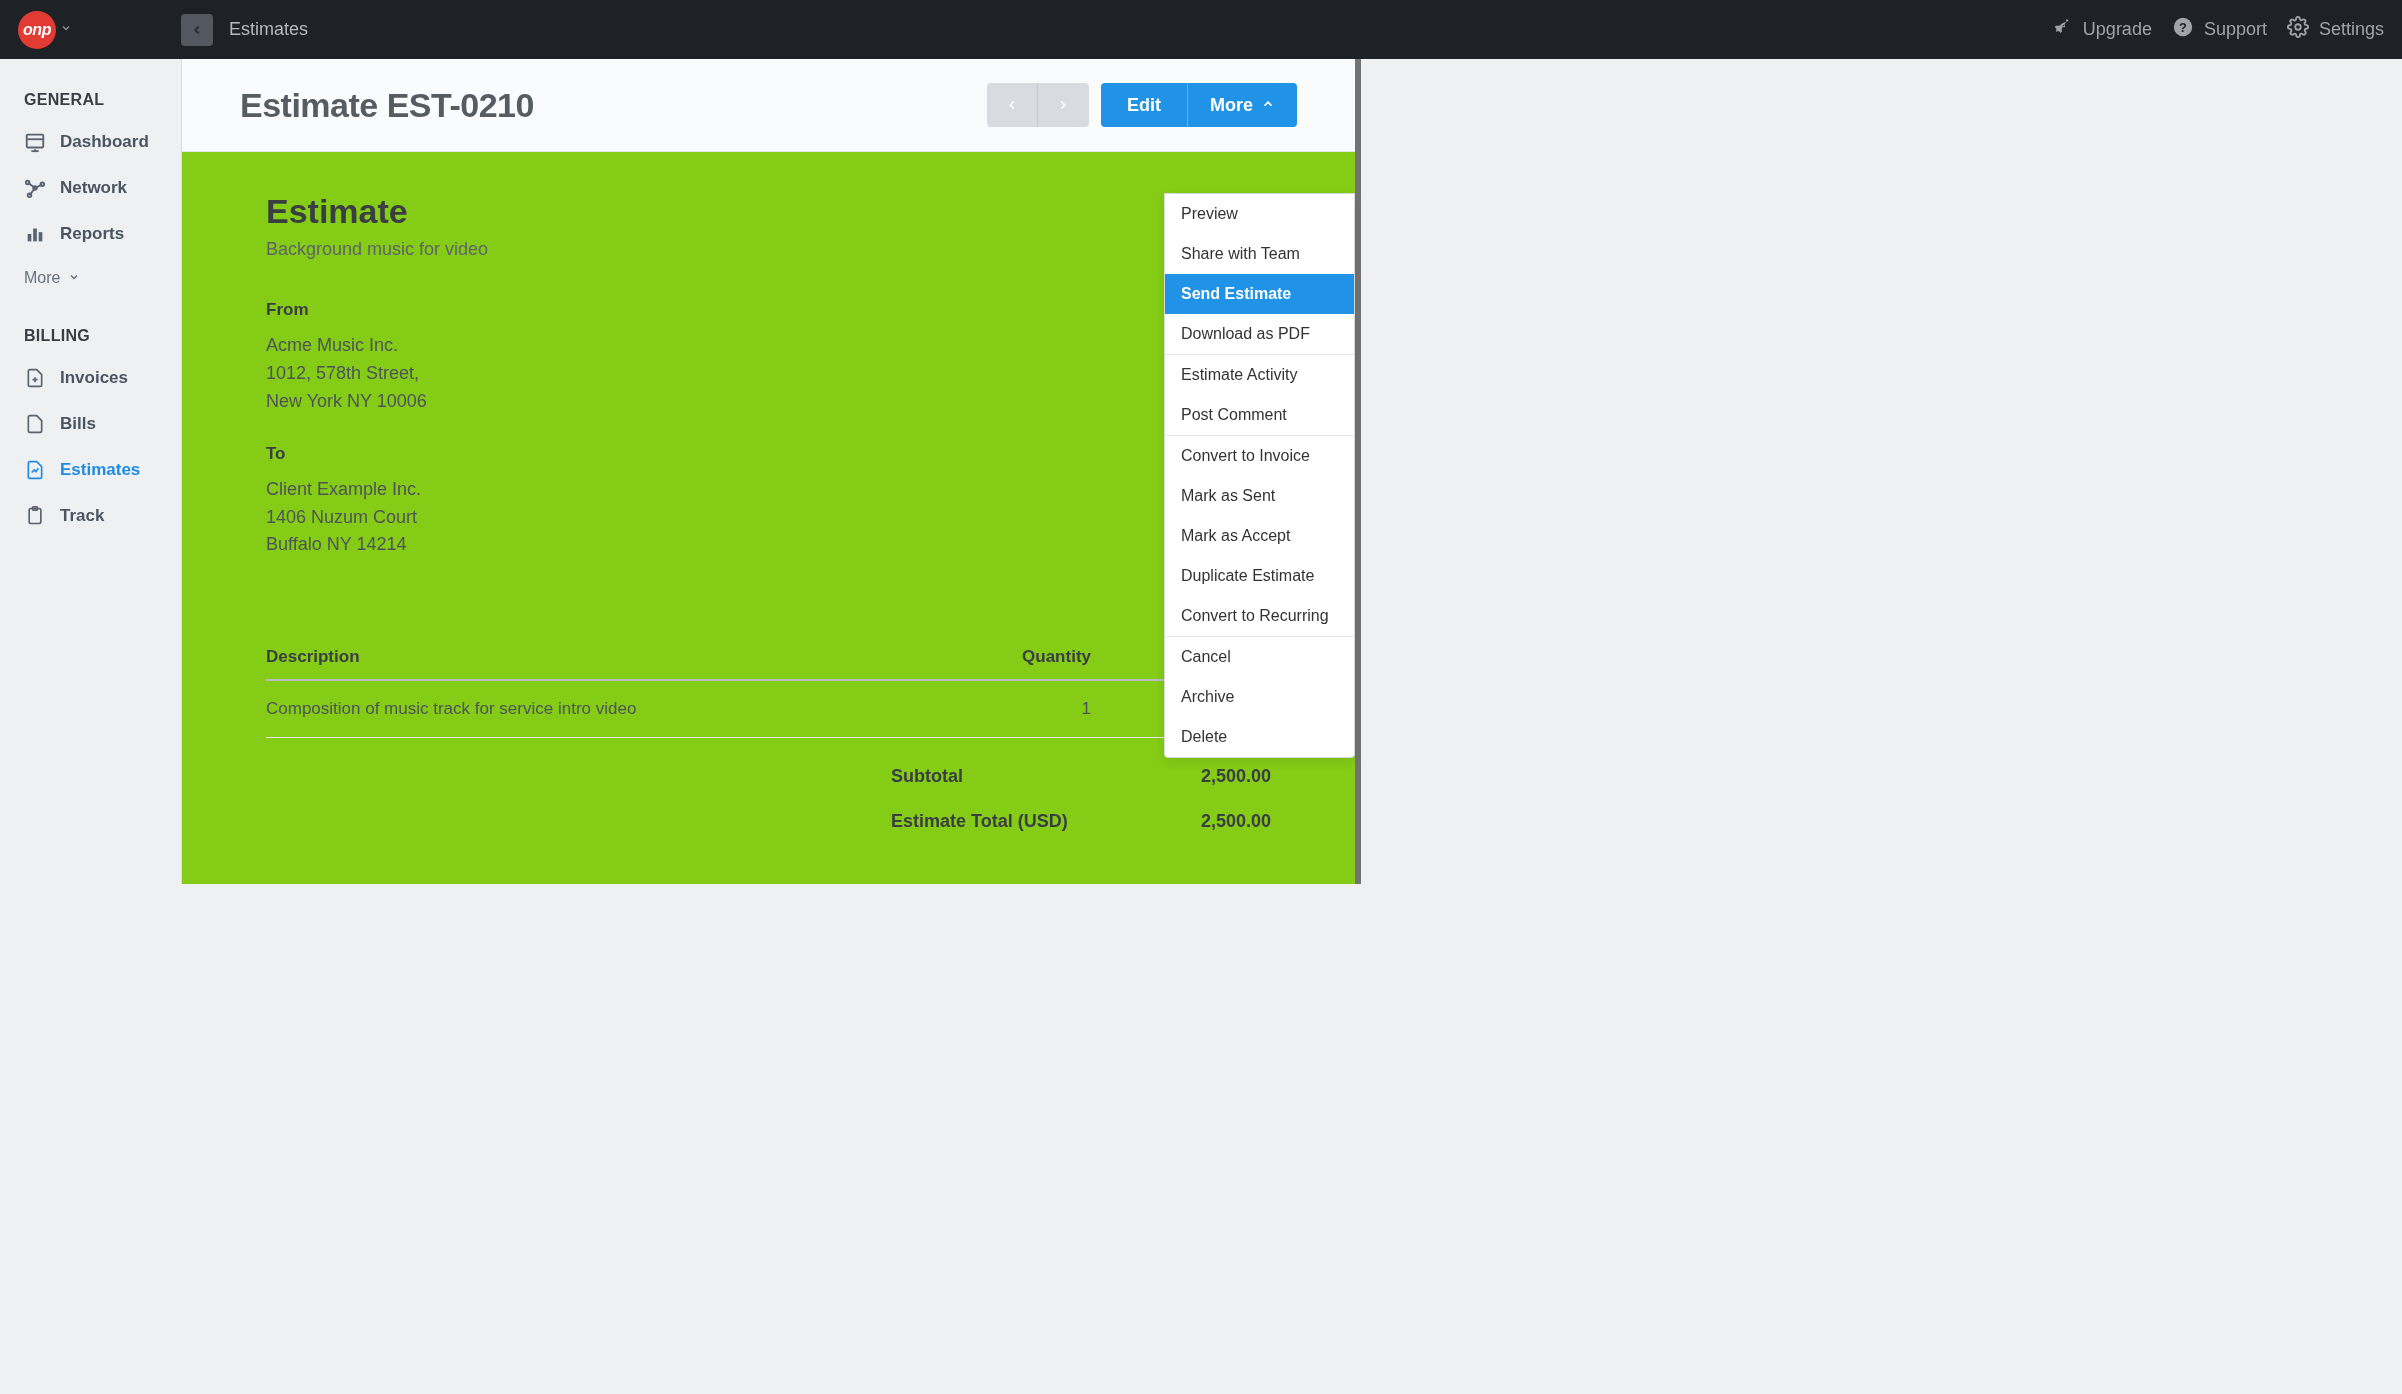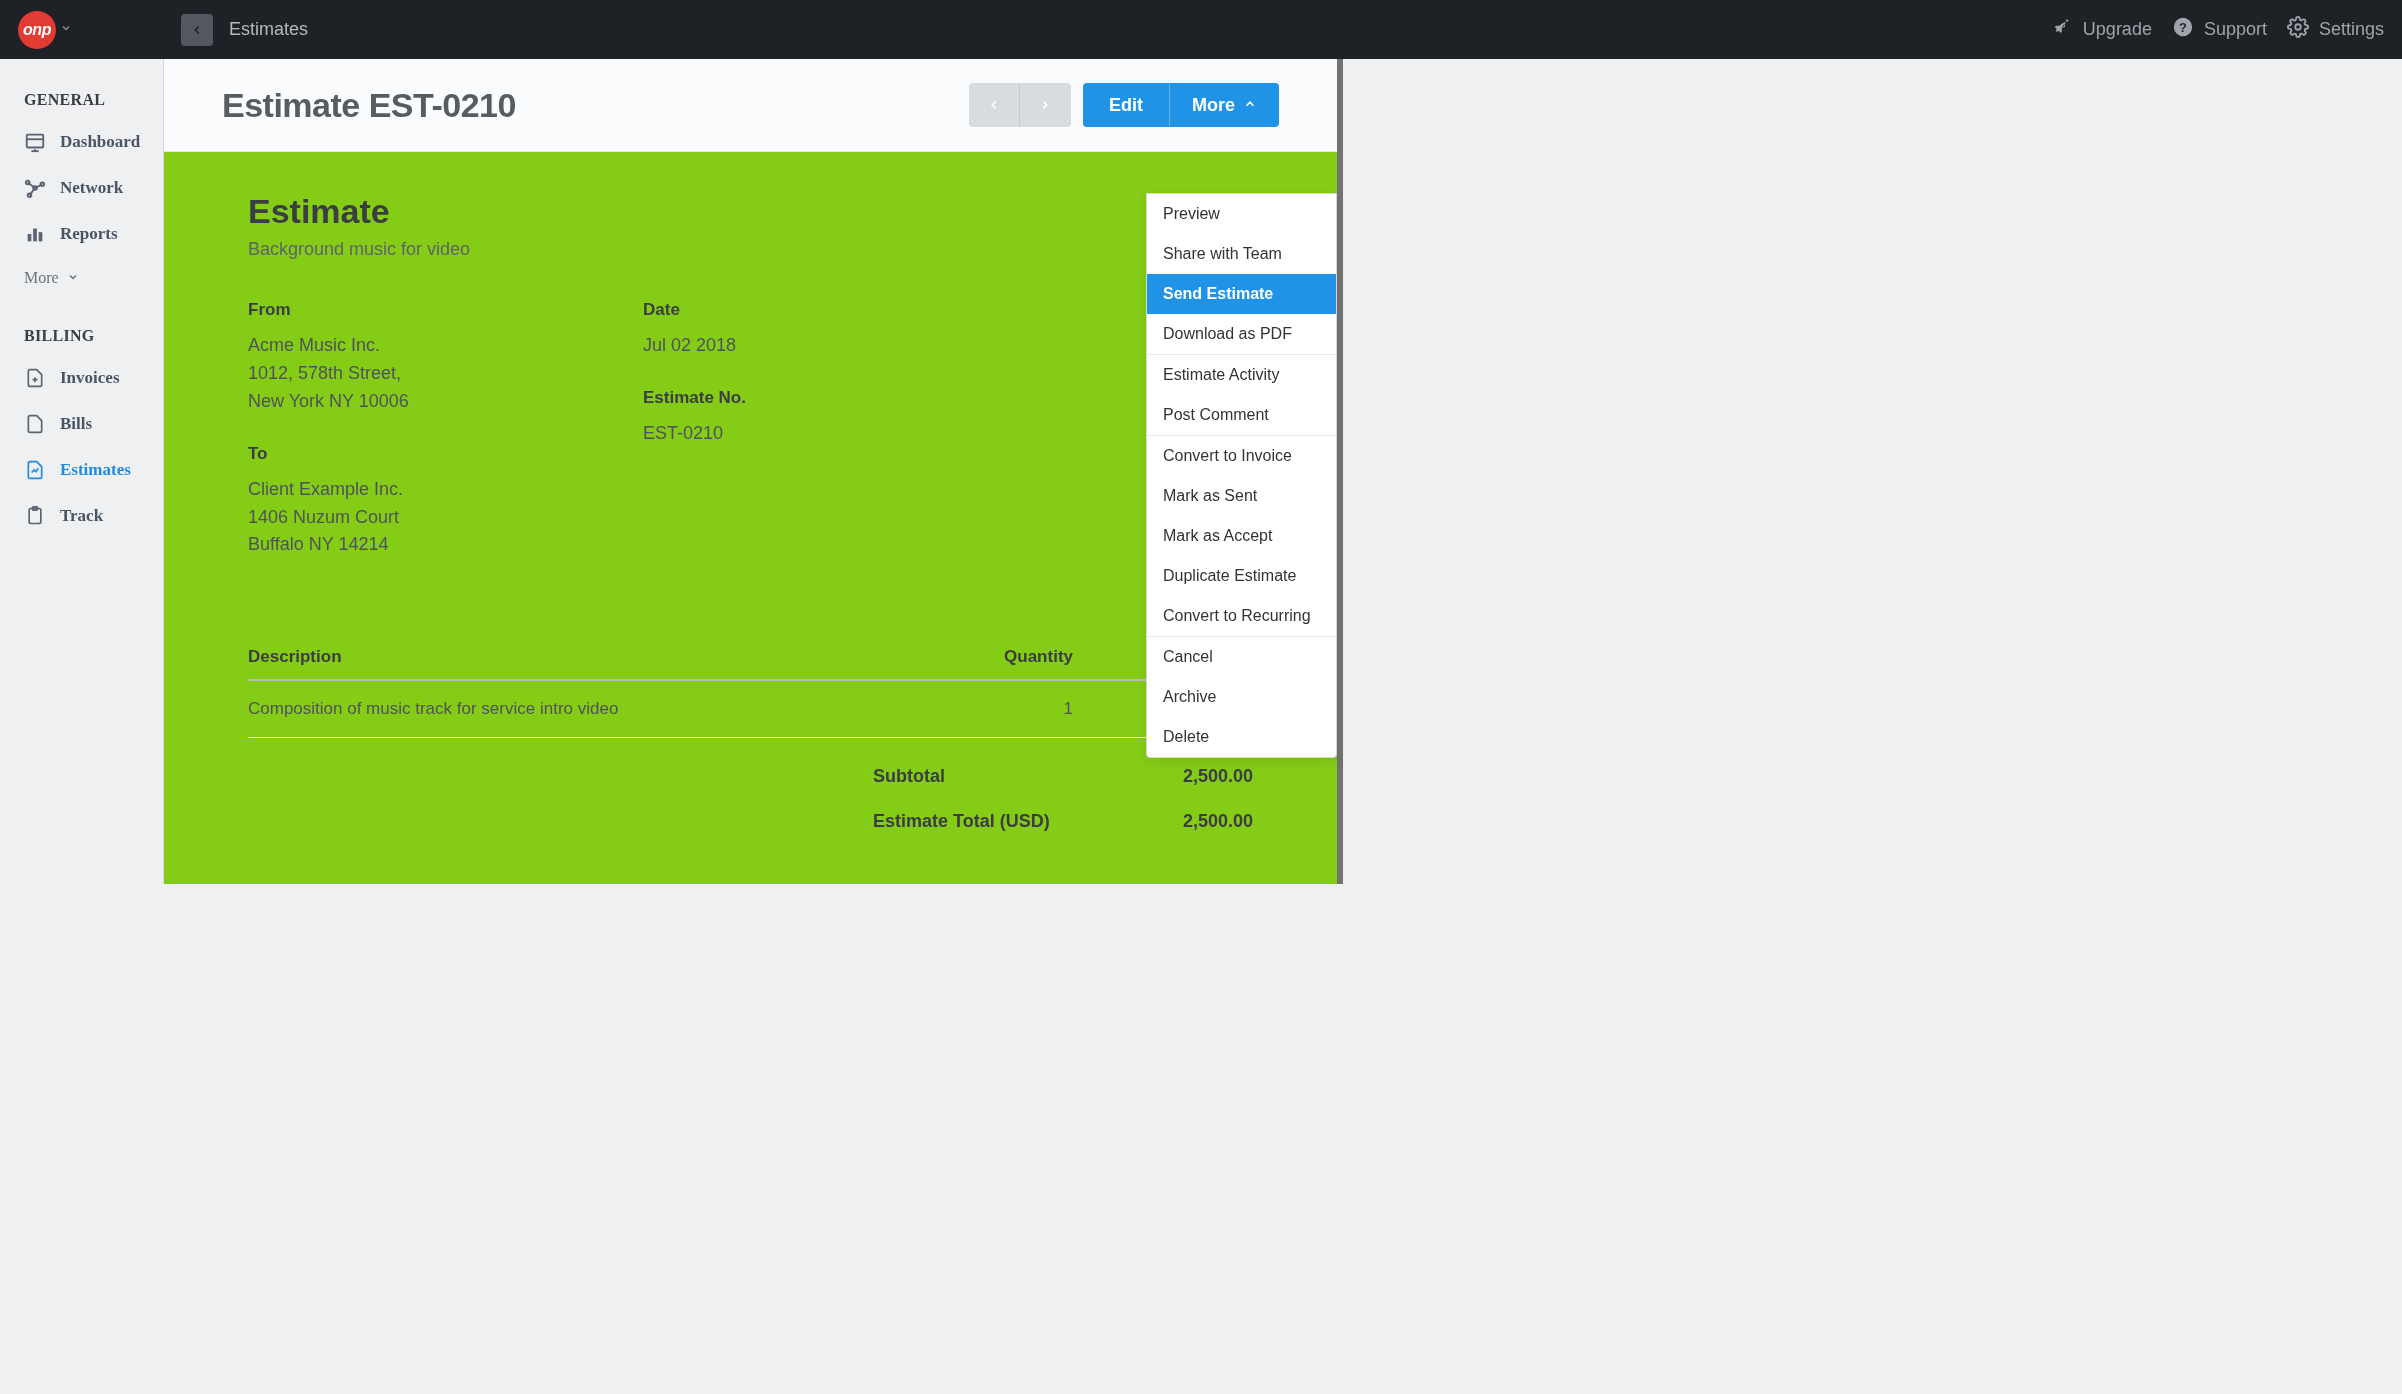--- a/index.html
+++ b/index.html
@@ -71,24 +71,23 @@
       align-items: center;
       gap: 10px;
       color: #a0a4aa;
       font-size: 18px;
       cursor: pointer;
     }
     .layout {
       display: flex;
     }
     .sidebar {
-      width: 163px;
+      width: 181px;
       background: #eef0f2;
       padding: 22px 0 0 0;
-      font-family: Liberation Serif, serif;
     }
     .sidebar-group-title {
       font-size: 16px;
       font-weight: 700;
       color: #3a3d42;
       padding: 10px 24px;
       letter-spacing: 0.3px;
     }
     .sidebar-item {
       display: flex;
@@ -495,30 +494,20 @@
         <div>
           <div class="meta-block">
             <div class="meta-label">From</div>
             <div class="meta-text" id="from-lines">Acme Music Inc.<br>1012, 578th Street,<br>New York NY 10006</div>
           </div>
           <div class="meta-block">
             <div class="meta-label">To</div>
             <div class="meta-text" id="to-lines">Client Example Inc.<br>1406 Nuzum Court<br>Buffalo NY 14214</div>
           </div>
         </div>
-        <div>
-          <div class="meta-block">
-            <div class="meta-label">Date</div>
-            <div class="meta-text">Jul 02 2018</div>
-          </div>
-          <div class="meta-block">
-            <div class="meta-label">Estimate No.</div>
-            <div class="meta-text">EST-0210</div>
-          </div>
-        </div>
       </div>
 
       <div class="status-badge">D</div>
       <div class="status-badge-lower">U</div>
 
       <div class="line-items">
         <div class="line-header">
           <div>Description</div>
           <div class="qty">Quantity</div>
           <div class="rate">R</div>

